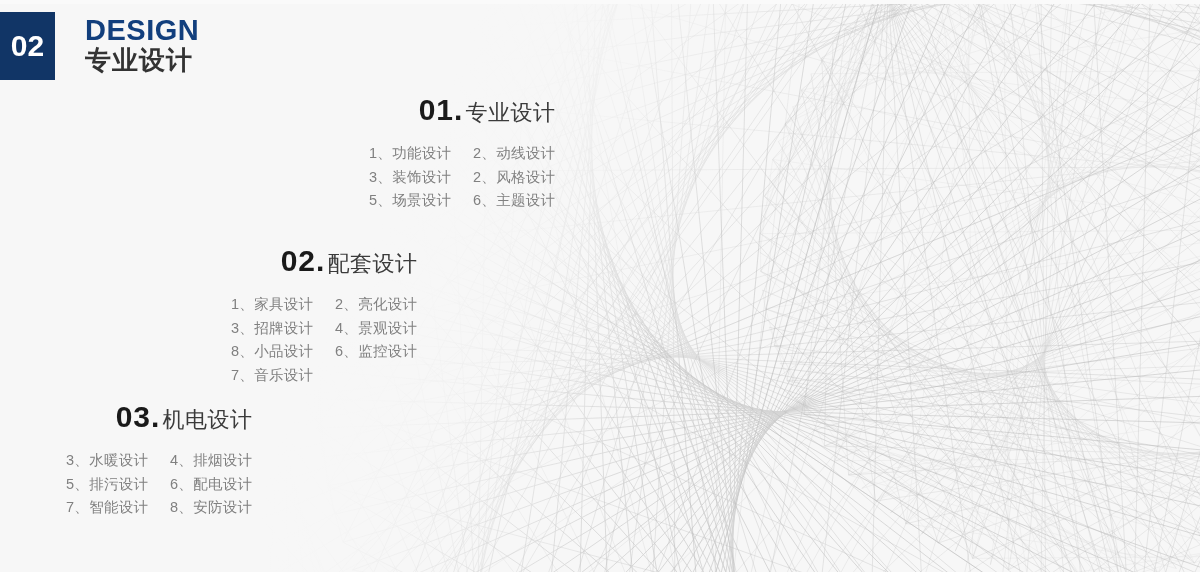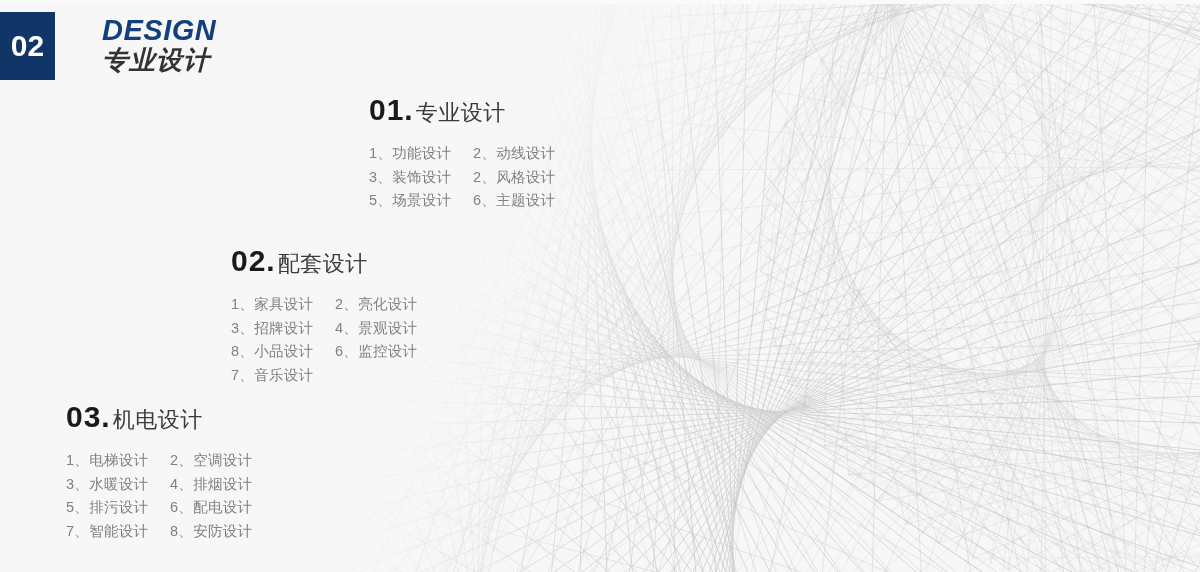--- a/index.html
+++ b/index.html
@@ -82,25 +82,24 @@
     justify-content: center;
   }
   #badge-number {
     color: #ffffff;
     font-size: 30px;
     font-weight: bold;
     letter-spacing: 0px;
     line-height: 1;
   }
   #header-text {
-    margin-left: 30px;
+    margin-left: 13px;
     margin-top: 2px;
     display: flex;
     flex-direction: column;
-    font-style: italic;
   }
   #header-en {
     color: #123f7d;
     font-size: 29px;
     font-weight: bold;
     letter-spacing: 0.5px;
     line-height: 32px;
   }
   #header-cn {
     color: #333333;
@@ -113,20 +112,21 @@
 
   
   .section {
     position: absolute;
     z-index: 5;
   }
   .section-heading {
     display: flex;
     align-items: baseline;
     white-space: nowrap;
+    justify-content: flex-end;
   }
   .section-num {
     color: #1a1a1a;
     font-size: 30px;
     font-weight: bold;
     letter-spacing: 1px;
   }
   .section-title {
     color: #3b3b3b;
     font-size: 22px;
@@ -1013,24 +1013,20 @@
     </div>
   </div>
 
   <div class="section" id="section-3">
     <div class="section-heading">
       <span class="section-num">03.</span>
       <span class="section-title">机电设计</span>
     </div>
     <div class="section-items">
       <div class="item-row">
-        <span class="item-cell first">1、电梯设计</span>
-        <span class="item-cell">2、空调设计</span>
-      </div>
-      <div class="item-row">
         <span class="item-cell first">3、水暖设计</span>
         <span class="item-cell">4、排烟设计</span>
       </div>
       <div class="item-row">
         <span class="item-cell first">5、排污设计</span>
         <span class="item-cell">6、配电设计</span>
       </div>
       <div class="item-row">
         <span class="item-cell first">7、智能设计</span>
         <span class="item-cell">8、安防设计</span>

